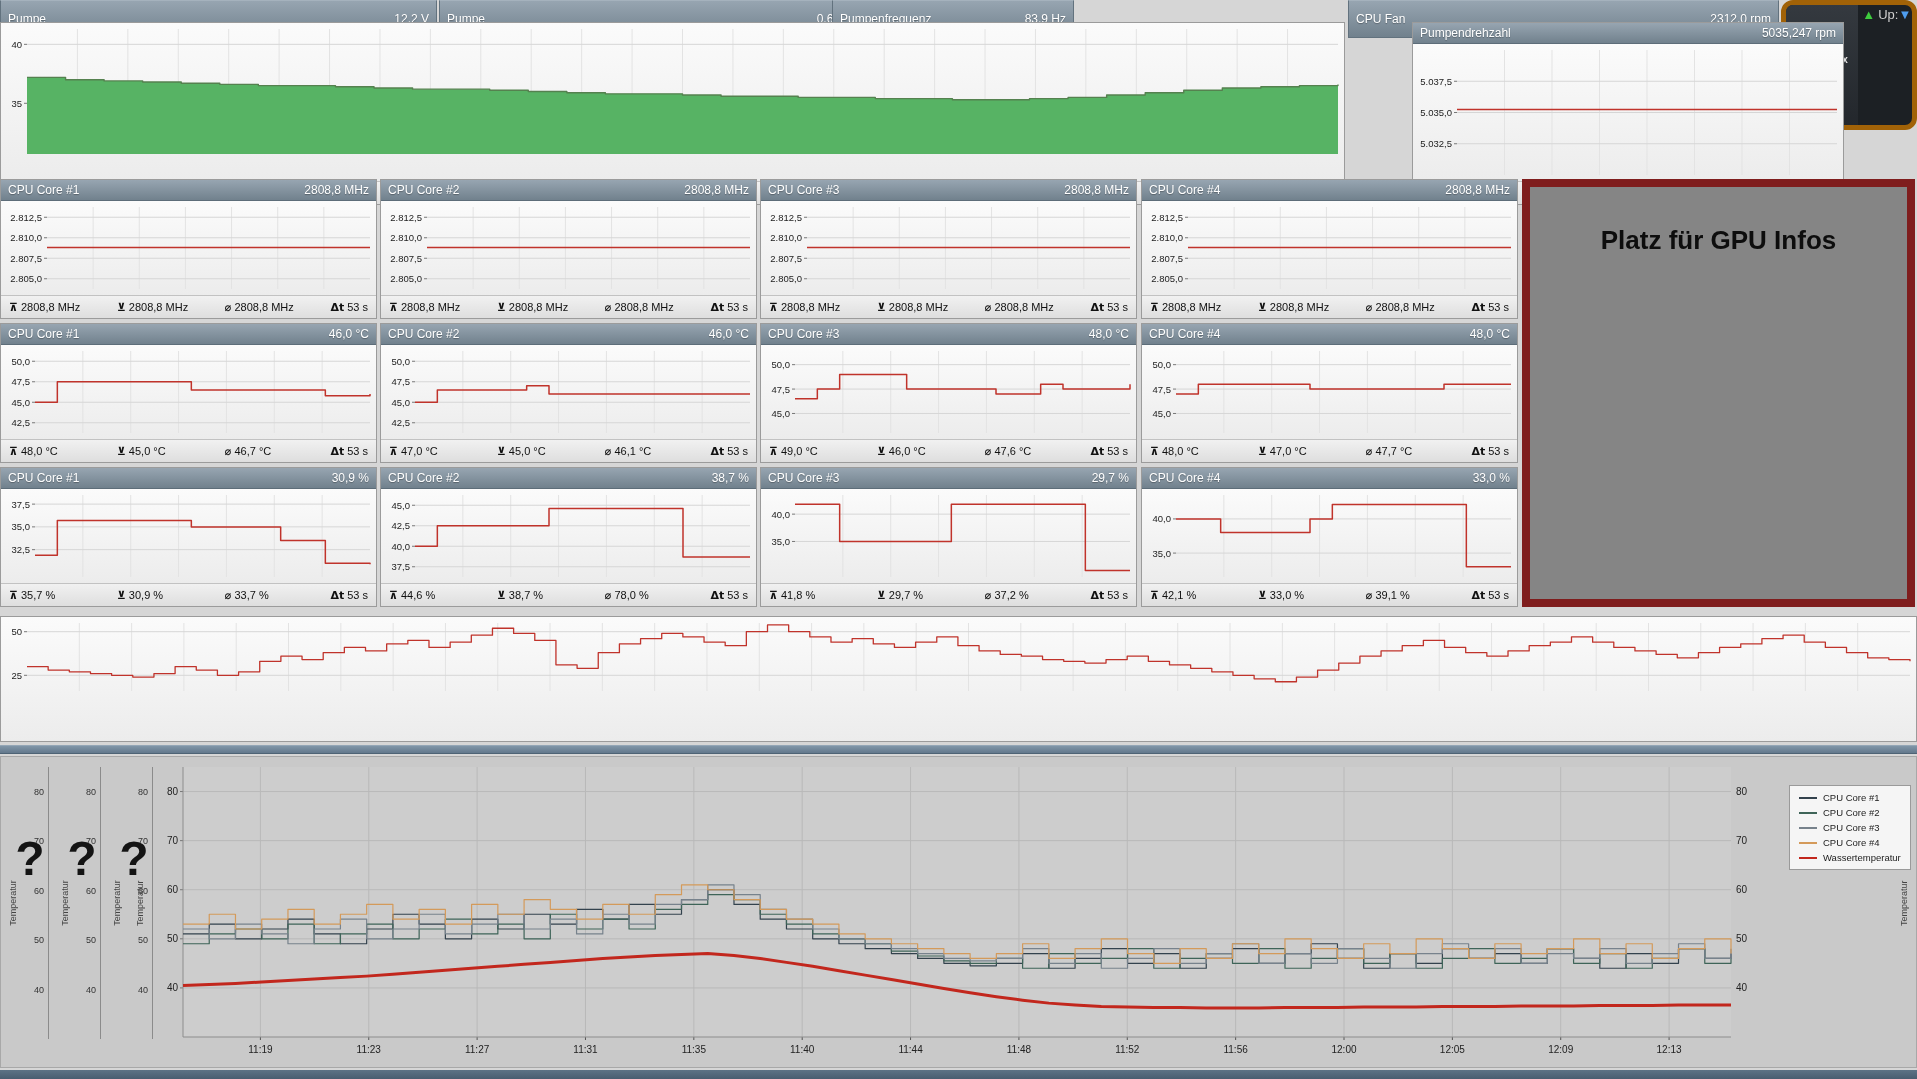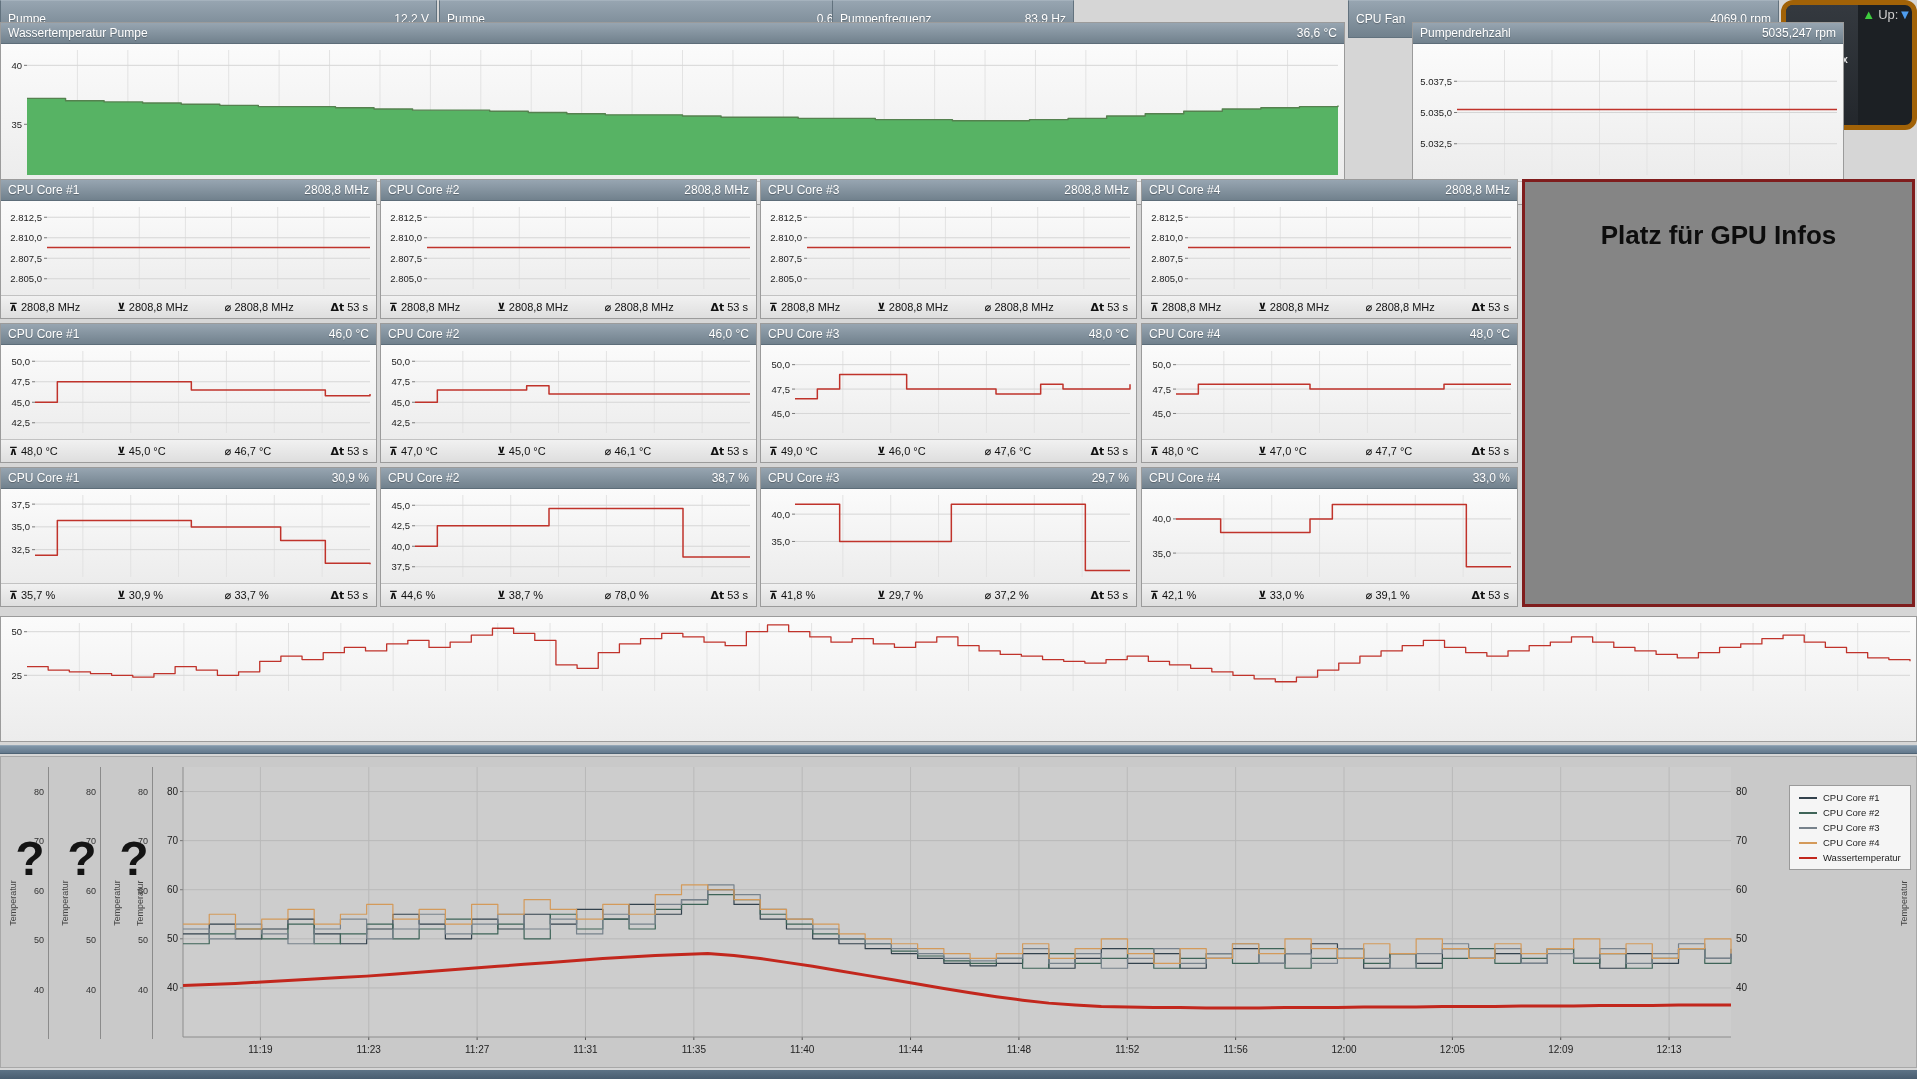--- a/index.html
+++ b/index.html
@@ -7,21 +7,21 @@
 .abs{position:absolute}
 .hdr{display:flex;justify-content:space-between;align-items:center;padding:0 7px;color:#fff;font-size:12px;background:linear-gradient(#97a5b1,#71818d);border-bottom:1px solid #5d6d79;text-shadow:0 1px 1px rgba(0,0,0,.3);white-space:nowrap}
 .topbar{height:38px;border:1px solid #62727e;border-top-color:#a5b2bd;box-sizing:border-box}
 .panel-holder{overflow:hidden}
 .panel{width:100%;height:100%;display:flex;flex-direction:column;border:1px solid #9b9b9b;box-sizing:border-box;background:#f0f0f0}
 .panel .hdr{flex:0 0 20px}
 .chart{flex:1 1 auto;position:relative;background:linear-gradient(#fbfbfb,#ececec);overflow:hidden}
 .stats{flex:0 0 22px;display:flex;align-items:center;justify-content:space-between;padding:0 8px;background:linear-gradient(#f1f1f1,#dedede);border-top:1px solid #c2c2c2;font-size:11px;color:#111;white-space:nowrap}
 .stats.wide{justify-content:space-around;font-size:12px}
 .stat .sic{font-family:"DejaVu Sans",sans-serif;font-weight:bold;margin-right:3px}
-.gpu-box{background:#858585;border:3px solid #7f1d1d;box-sizing:border-box;text-align:center;padding-top:38px;font-size:26px;font-weight:bold;color:#0d0d0d}
+.gpu-box{background:#858585;border:8px solid #7f1d1d;box-sizing:border-box;text-align:center;padding-top:38px;font-size:26px;font-weight:bold;color:#0d0d0d}
 .fritz{background:#1c2024;border:5px solid #a16207;border-radius:12px;box-sizing:border-box;display:flex;flex-direction:row;overflow:hidden}
 .fritz-hdr{display:flex;align-items:center;gap:5px;padding:3px 6px;background:linear-gradient(#34393f,#23272c);color:#e3e3e3;font-size:10px;font-weight:bold}
 .fritz-ico{width:12px;height:8px;border-radius:4px;background:#b9bec4;display:inline-block}
 .fritz-updown{display:flex;justify-content:flex-end;padding:2px 4px;font-size:13px;color:#cfcfcf}
 .fritz-up .arr{color:#3ecb3e;margin-right:3px}
 .fritz-down .arr{color:#4e9df0;margin-right:3px}
 .fritz-graph{flex:1;margin:3px 5px 5px 5px;position:relative;background-color:#070a08;background-image:repeating-linear-gradient(0deg,#16261b 0 1px,transparent 1px 12px),repeating-linear-gradient(90deg,#16261b 0 1px,transparent 1px 12px);border:1px solid #000}
 .fritz-overlay{position:absolute;left:8px;top:30px;transform:rotate(-22deg);color:#f02718;font-size:12px;font-weight:bold;font-style:italic}
 .div-bar{background:linear-gradient(#8096a8,#63788c);border-top:1px solid #93a6b6;border-bottom:1px solid #4e6375}
 .bottom-bar{background:linear-gradient(#5d7386,#495d70)}
@@ -46,43 +46,39 @@
 <div class="hdr topbar abs" style="left:439px;top:0;width:413px">
   <span>Pumpe</span>
   <span>0,6 A</span>
 </div>
 <div class="hdr topbar abs" style="left:832px;top:0;width:242px">
   <span>Pumpenfrequenz</span>
   <span>83,9 Hz</span>
 </div>
 <div class="hdr topbar abs" style="left:1348px;top:0;width:431px">
   <span>CPU Fan</span>
-  <span>4069,0 rpm</span>
+  <span>2312,0 rpm</span>
 </div>
 
 <div class="fritz abs" style="left:1781px;top:0;width:136px;height:130px">
   <div class="fritz-hdr">
     <span class="fritz-ico"></span>
     <span>Fritz!Box Traffic</span>
   </div>
   <div class="fritz-updown">
     <span class="fritz-up"><span class="arr">▲</span><span>Up:</span></span>
     <span class="fritz-down"><span class="arr">▼</span><span>Down:</span></span>
   </div>
   <div class="fritz-graph">
     <span class="fritz-overlay">check config</span>
   </div>
 </div>
 
 <div class="panel-holder abs" style="left:0;top:22px;width:1345px;height:183px">
   <div class="panel">
-    <div class="hdr">
-      <span>Wassertemperatur Pumpe</span>
-      <span>36,6 °C</span>
-    </div>
     <div class="chart"><svg width="1343" height="137">
           <line x1="76.42307692307692" y1="6" x2="76.42307692307692" y2="131" stroke="#e3e3e3" stroke-width="1"></line>
           <line x1="126.84615384615384" y1="6" x2="126.84615384615384" y2="131" stroke="#e3e3e3" stroke-width="1"></line>
           <line x1="177.26923076923077" y1="6" x2="177.26923076923077" y2="131" stroke="#e3e3e3" stroke-width="1"></line>
           <line x1="227.69230769230768" y1="6" x2="227.69230769230768" y2="131" stroke="#e3e3e3" stroke-width="1"></line>
           <line x1="278.11538461538464" y1="6" x2="278.11538461538464" y2="131" stroke="#e3e3e3" stroke-width="1"></line>
           <line x1="328.53846153846155" y1="6" x2="328.53846153846155" y2="131" stroke="#e3e3e3" stroke-width="1"></line>
           <line x1="378.96153846153845" y1="6" x2="378.96153846153845" y2="131" stroke="#e3e3e3" stroke-width="1"></line>
           <line x1="429.38461538461536" y1="6" x2="429.38461538461536" y2="131" stroke="#e3e3e3" stroke-width="1"></line>
           <line x1="479.8076923076923" y1="6" x2="479.8076923076923" y2="131" stroke="#e3e3e3" stroke-width="1"></line>

